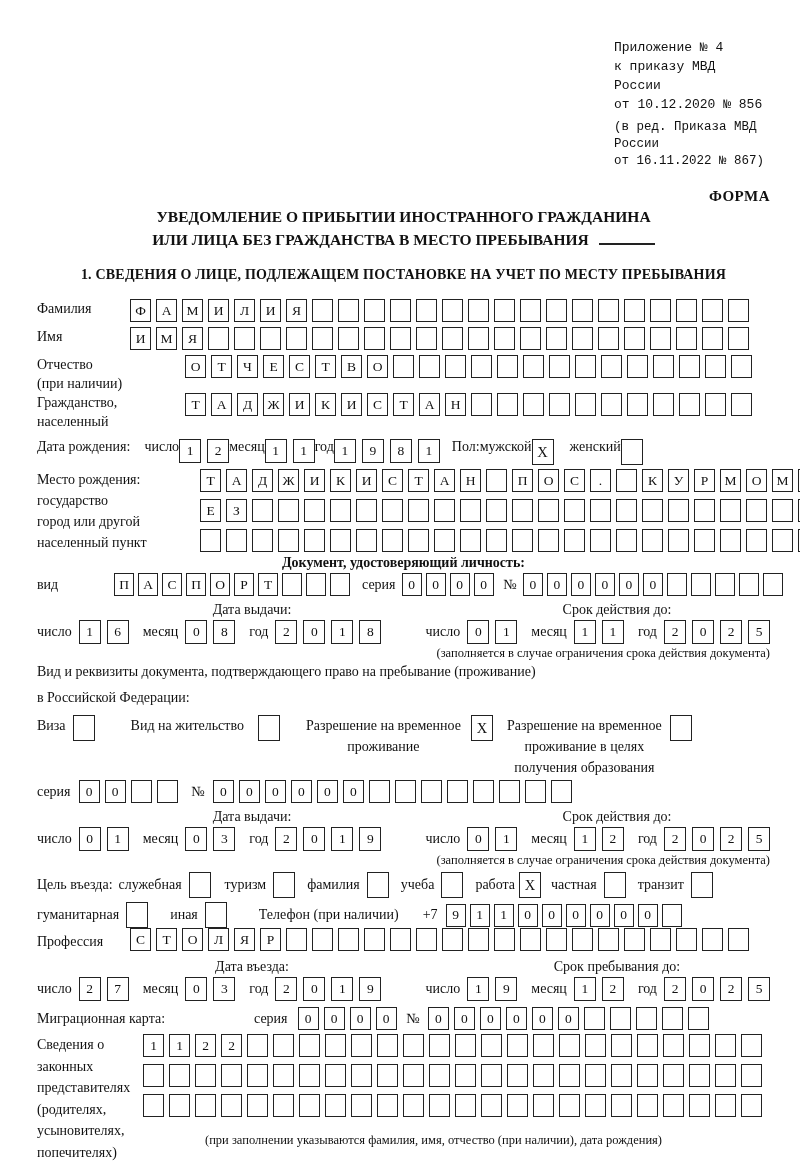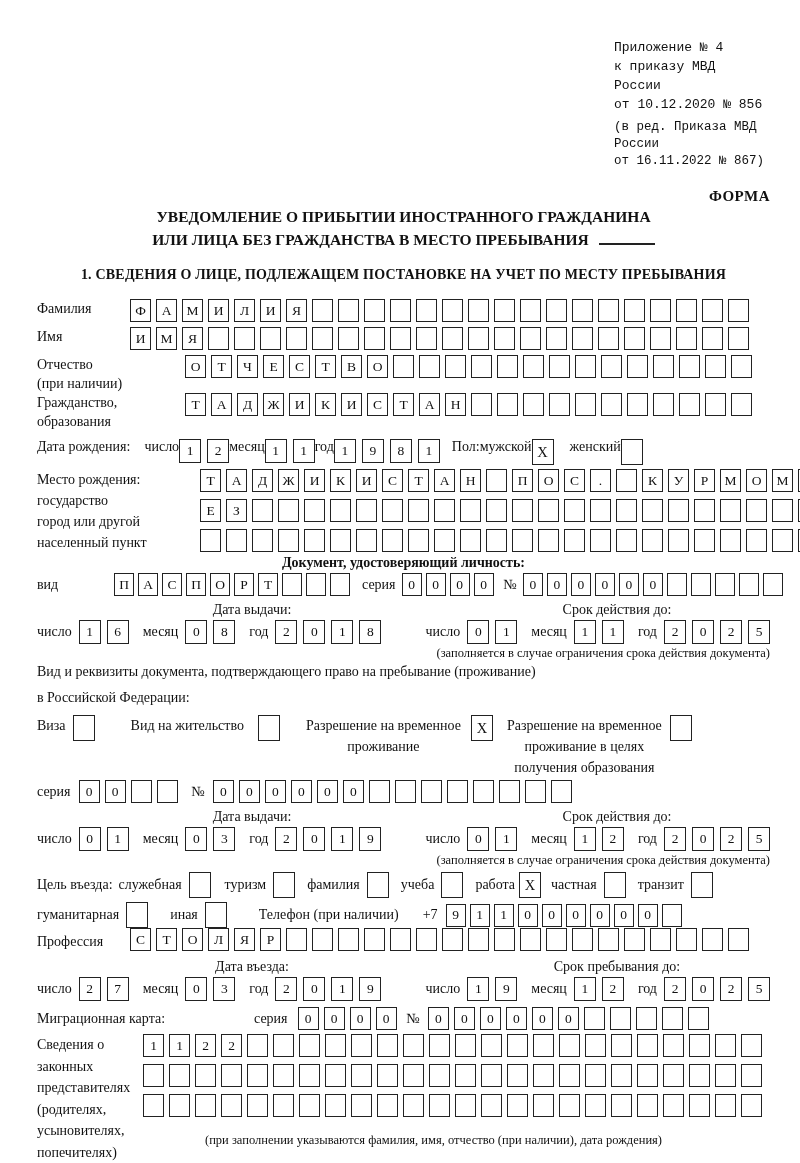--- a/index.html
+++ b/index.html
@@ -154,21 +154,21 @@
         <span class="cell"></span>
         <span class="cell"></span>
         <span class="cell"></span>
         <span class="cell"></span>
       </div>
   </div>
 
   <div class="row" style="margin-top:0">
     <div class="lbl w148">
       <div>Гражданство,</div>
-      <div>образования</div>
+      <div>населенный</div>
     </div>
     <div class="cells">
         <span class="cell">Т</span>
         <span class="cell">А</span>
         <span class="cell">Д</span>
         <span class="cell">Ж</span>
         <span class="cell">И</span>
         <span class="cell">К</span>
         <span class="cell">И</span>
         <span class="cell">С</span>

